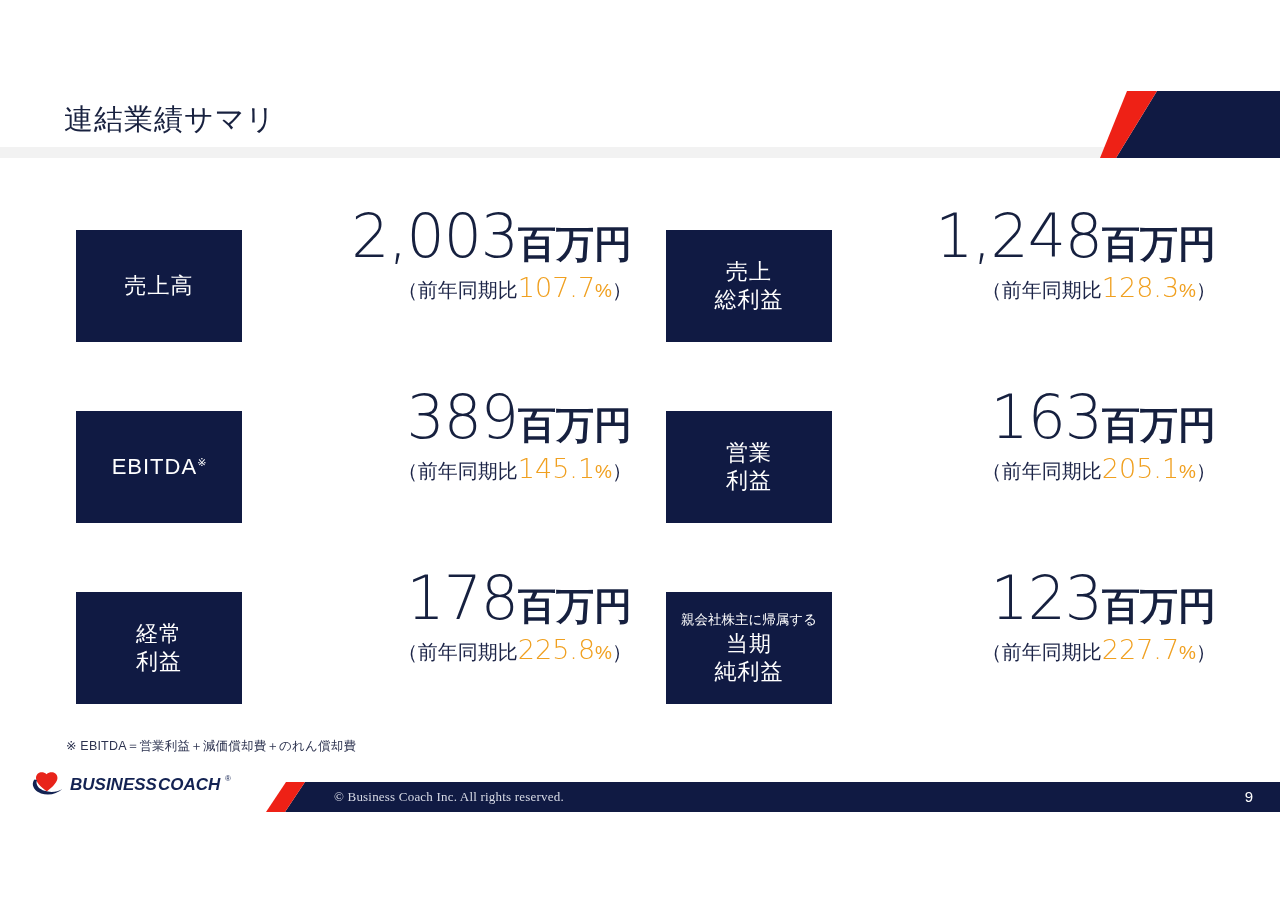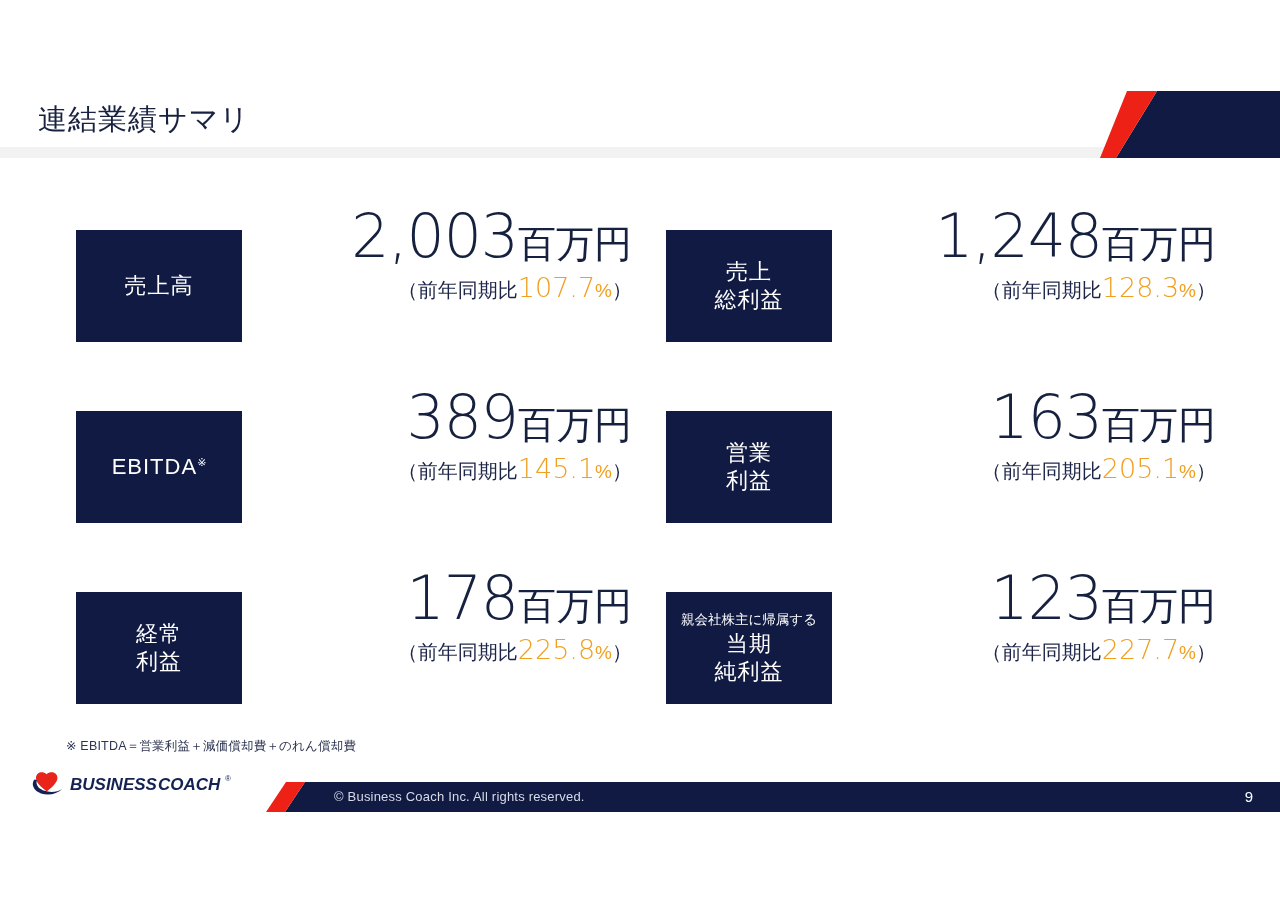--- a/index.html
+++ b/index.html
@@ -14,21 +14,21 @@
     position: relative;
     width: 1280px;
     height: 905px;
     background: #ffffff;
     overflow: hidden;
   }
 
   
   .header-title {
     position: absolute;
-    left: 38px;
+    left: 64px;
     top: 100px;
     font-size: 29px;
     color: #18213f;
     letter-spacing: 1px;
     white-space: nowrap;
     font-weight: 400;
   }
   .header-rule {
     position: absolute;
     left: 0;
@@ -108,21 +108,21 @@
     color: #16203f;
     font-weight: 300;
     letter-spacing: -1px;
     line-height: 1.05;
     font-family: "DejaVu Sans", "Liberation Sans", sans-serif;
   }
   .kpi-unit {
     font-size: 38px;
     color: #16203f;
     letter-spacing: 0px;
-    font-weight: 400;
+    font-weight: 700;
   }
   .kpi-yoy {
     margin-top: 2px;
     font-size: 20px;
     color: #1c2447;
     white-space: nowrap;
     line-height: 1.2;
   }
   .kpi-yoy .yoy-num {
     color: #f0a020;
@@ -154,20 +154,21 @@
     height: 30px;
   }
   .footer-bar svg { display: block; }
   .footer-copy {
     position: absolute;
     left: 334px;
     top: 789px;
     font-size: 13px;
     color: #d8dbe6;
     letter-spacing: 0.2px;
+    font-family: Liberation Serif, serif;
   }
   .footer-pageno {
     position: absolute;
     left: 1236px;
     top: 788px;
     width: 26px;
     text-align: center;
     font-size: 15px;
     color: #ffffff;
   }

